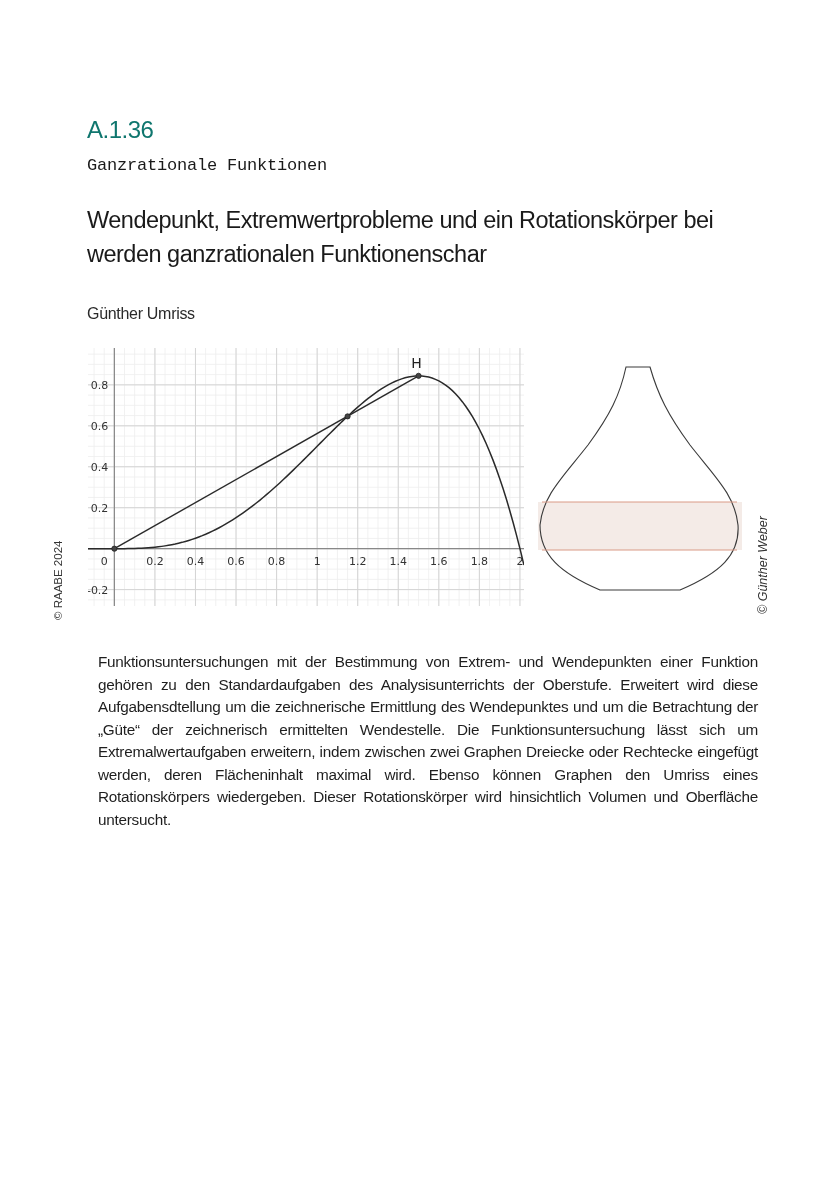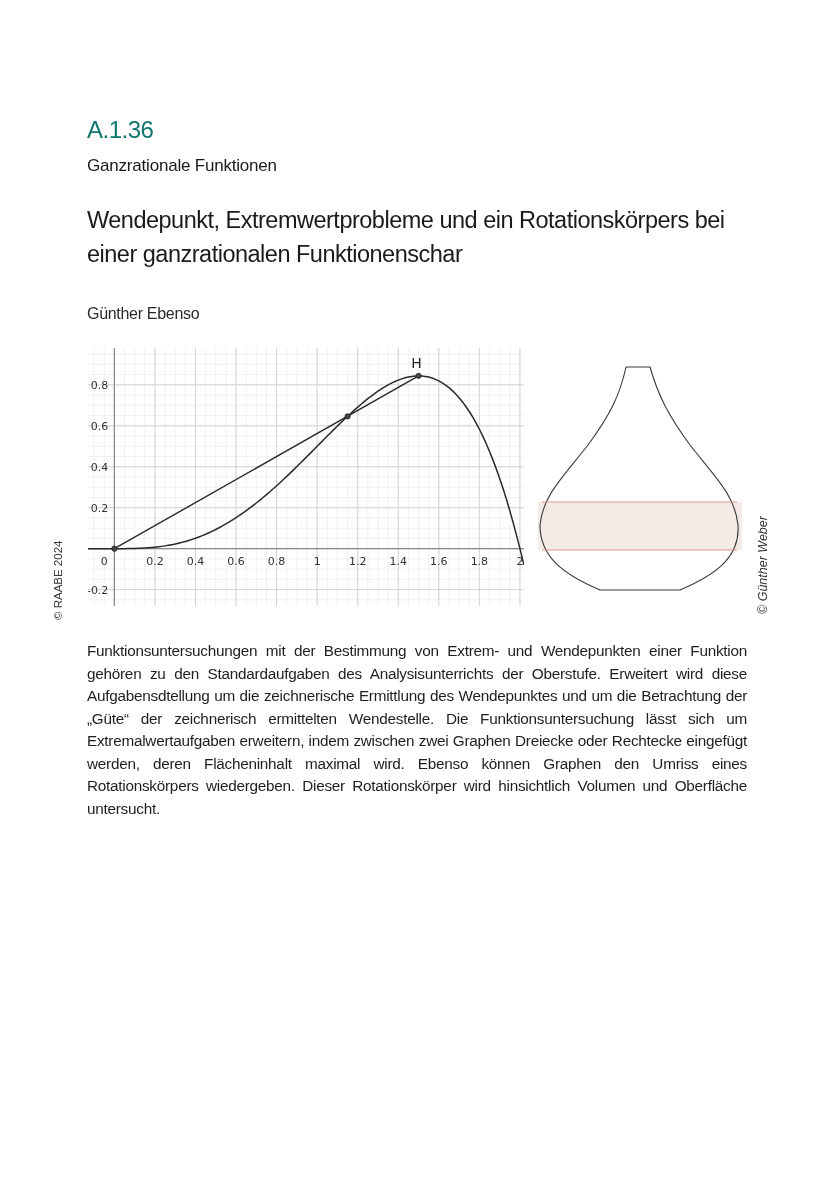--- a/index.html
+++ b/index.html
@@ -1,42 +1,42 @@
 <!DOCTYPE html>
 <html><head>
 <meta charset="utf-8">
 <style>
   html, body { margin: 0; padding: 0; background: #ffffff; }
   body { width: 840px; height: 1200px; position: relative; overflow: hidden;
          font-family: "Liberation Sans", "DejaVu Sans", sans-serif; color: #1a1a1a; }
   .code { position: absolute; left: 87px; top: 116px; font-size: 24px; color: #0f766e;
           letter-spacing: -0.5px; }
   .subject { position: absolute; left: 87px; top: 156px; font-size: 17px; color: #1a1a1a;
-             font-weight: 500; letter-spacing: -0.2px; }
+             font-weight: 500; letter-spacing: -0.2px; font-family: Liberation Mono, monospace; }
   .title { position: absolute; left: 87px; top: 203px; width: 680px; font-size: 23.5px;
            line-height: 34px; color: #1a1a1a; font-weight: 500; letter-spacing: -0.5px; margin: 0; }
   .author { position: absolute; left: 87px; top: 305px; font-size: 16px; color: #2a2a2a;
             letter-spacing: -0.3px; }
   .figure-graph { position: absolute; left: 88px; top: 348px; width: 436px; height: 258px; }
   .figure-vase { position: absolute; left: 530px; top: 355px; width: 220px; height: 250px; }
   .side-left { position: absolute; left: 52px; top: 620px; transform-origin: 0 0;
                transform: rotate(-90deg); font-size: 11.5px; color: #333; white-space: nowrap; }
   .side-right { position: absolute; left: 756px; top: 614px; transform-origin: 0 0;
                 transform: rotate(-90deg); font-size: 12.5px; font-style: italic; color: #333; white-space: nowrap; }
   .abstract { position: absolute; left: 87px; top: 640px; width: 660px; font-size: 15.3px;
-              line-height: 22.5px; color: #1e1e1e; text-align: justify; margin: 0; letter-spacing: -0.25px; }
+              line-height: 22.5px; color: #1e1e1e; text-align: justify; margin: 11px; letter-spacing: -0.25px; }
   svg text { font-family: "DejaVu Sans", sans-serif; }
 </style>
 </head>
 <body>
 
 <div class="code">A.1.36</div>
 <div class="subject">Ganzrationale Funktionen</div>
-<h1 class="title">Wendepunkt, Extremwertprobleme und ein Rotationskörpers bei einer ganzrationalen Funktionenschar</h1>
-<div class="author">Günther Ebenso</div>
+<h1 class="title">Wendepunkt, Extremwertprobleme und ein Rotationskörper bei werden ganzrationalen Funktionenschar</h1>
+<div class="author">Günther Umriss</div>
 
 <svg class="figure-graph" viewBox="0 0 436 258" id="graph">
   <g id="grid-minor">
       <line x1="6.083720930232558" x2="6.083720930232558" y1="0" y2="258" stroke="#eeeeee" stroke-width="0.8"></line>
       <line x1="16.22325581395349" x2="16.22325581395349" y1="0" y2="258" stroke="#eeeeee" stroke-width="0.8"></line>
       <line x1="26.36279069767442" x2="26.36279069767442" y1="0" y2="258" stroke="#eeeeee" stroke-width="0.8"></line>
       <line x1="36.50232558139535" x2="36.50232558139535" y1="0" y2="258" stroke="#eeeeee" stroke-width="0.8"></line>
       <line x1="46.64186046511628" x2="46.64186046511628" y1="0" y2="258" stroke="#eeeeee" stroke-width="0.8"></line>
       <line x1="56.78139534883722" x2="56.78139534883722" y1="0" y2="258" stroke="#eeeeee" stroke-width="0.8"></line>
       <line x1="66.92093023255815" x2="66.92093023255815" y1="0" y2="258" stroke="#eeeeee" stroke-width="0.8"></line>

